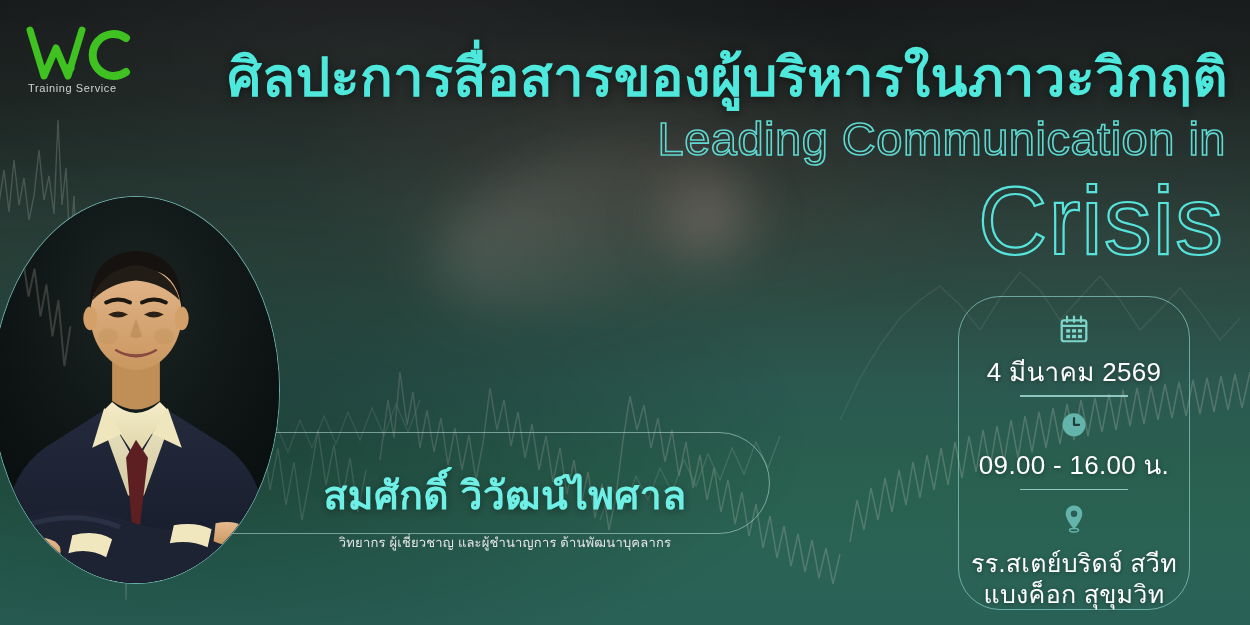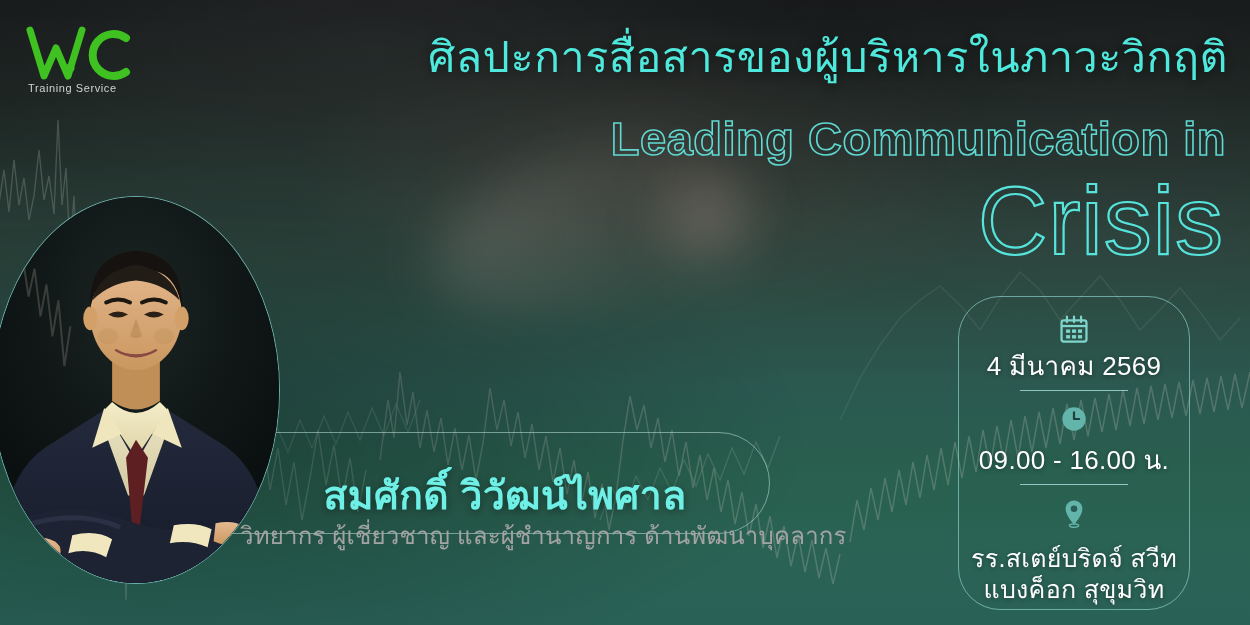--- a/index.html
+++ b/index.html
@@ -69,37 +69,37 @@
   .logo-sub {
     position:absolute; left:6px; top:58px;
     font-size:11px; letter-spacing:.6px;
     color:#cfd4d3;
     font-family:"Liberation Sans", sans-serif;
   }
 
   
   .title-th {
     position:absolute;
-    left:0; right:22px; top:32px;
+    left:0; right:22px; top:46px;
     text-align:right;
-    font-size:43px;
-    font-weight:normal;
+    font-size:54px;
+    font-weight:bold;
     color:#4fe8dc;
     letter-spacing:.5px;
     line-height:1.18;
     text-shadow:0 2px 10px rgba(0,0,0,.45);
     white-space:nowrap;
     z-index:5;
   }
   .title-en {
     position:absolute;
     left:0; right:24px; top:112px;
     text-align:right;
     font-size:47px;
-    font-weight:bold;
+    font-weight:normal;
     line-height:1.14;
     letter-spacing:.5px;
     color:transparent;
     -webkit-text-stroke:1.6px #5fd9d2;
     white-space:nowrap;
     z-index:5;
   }
   .title-en-big {
     position:absolute;
     left:0; right:26px; top:172px;
@@ -133,23 +133,23 @@
   .speaker-name {
     font-size:39px; font-weight:bold;
     color:#6ff0e6;
     letter-spacing:.5px;
     line-height:1.18;
     text-shadow:0 2px 8px rgba(0,0,0,.4);
     white-space:nowrap;
     margin-top:26px;
   }
   .speaker-role {
-    margin-top:2px;
-    font-size:24px;
-    color:#a3a3a3;
+    margin-top:16px;
+    font-size:13px;
+    color:#e5e5e5;
     letter-spacing:.2px;
     line-height:1.25;
     white-space:nowrap;
   }
 
   
   .portrait {
     position:absolute;
     left:-8px; top:196px;
     width:288px; height:388px;
@@ -350,21 +350,21 @@
       <path d="M7 2.6 L7 6.4 M12 2.6 L12 6.4 M17 2.6 L17 6.4" stroke="#7fd4cc" stroke-width="1.6" stroke-linecap="round"></path>
       <path d="M3.2 9.2 L20.8 9.2" stroke="#7fd4cc" stroke-width="1.6"></path>
       <rect x="6.4" y="11.6" width="2.9" height="2.4" fill="#7fd4cc"></rect>
       <rect x="10.6" y="11.6" width="2.9" height="2.4" fill="#7fd4cc"></rect>
       <rect x="14.8" y="11.6" width="2.9" height="2.4" fill="#7fd4cc"></rect>
       <rect x="6.4" y="15.6" width="2.9" height="2.4" fill="#7fd4cc"></rect>
       <rect x="10.6" y="15.6" width="2.9" height="2.4" fill="#7fd4cc"></rect>
       <rect x="14.8" y="15.6" width="2.9" height="2.4" fill="#7fd4cc"></rect>
     </svg>
 
-    <div class="info-text blk" style="margin-top:4px;">4 มีนาคม 2569</div>
+    <div class="info-text blk" style="margin-top:10px;">4 มีนาคม 2569</div>
     <div class="divider"></div>
 
     <svg class="info-icon" style="margin-top:14px;" width="28" height="28" viewBox="0 0 24 24">
       <circle cx="12" cy="12" r="10" fill="#63b5ab"></circle>
       <path d="M12 6.2 L12 12 L16.4 12" fill="none" stroke="#1f3f3c" stroke-width="1.9" stroke-linecap="round" stroke-linejoin="round"></path>
     </svg>
 
     <div class="info-text blk" style="margin-top:12px;">09.00 - 16.00 น.</div>
     <div class="divider"></div>
 

